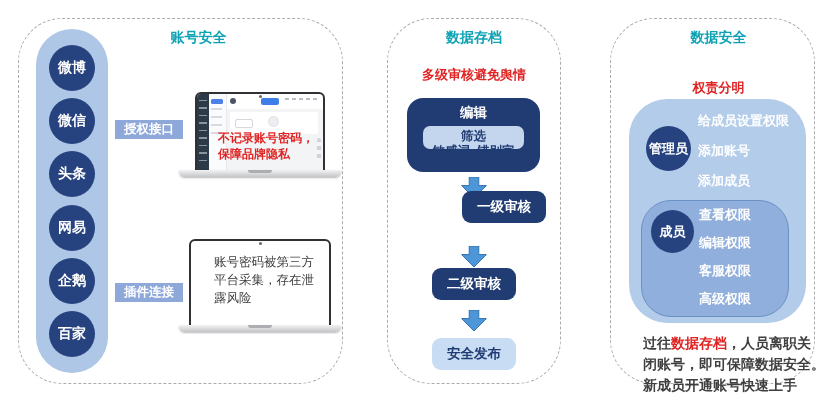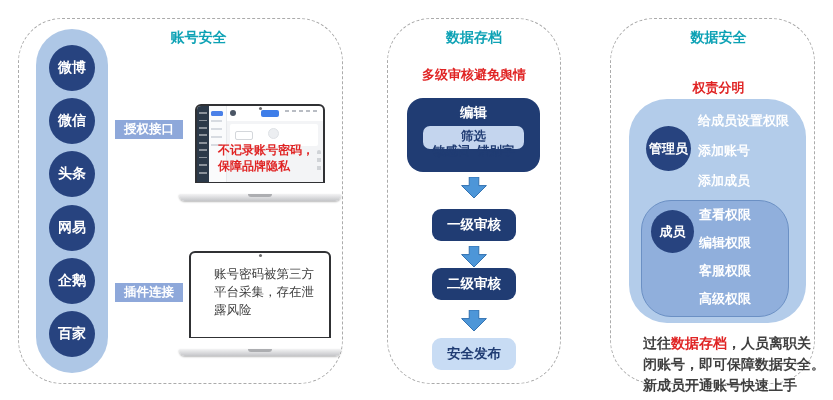--- a/index.html
+++ b/index.html
@@ -33,21 +33,21 @@
   .platform-badge{width:46px;height:46px;border-radius:50%;background:var(--navy);color:#fff;
     font-size:14px;font-weight:bold;display:flex;align-items:center;justify-content:center;}
   .connector{position:absolute;left:96px;width:68px;height:19px;background:var(--label-blue);color:#fff;
     font-size:12.5px;font-weight:bold;display:flex;align-items:center;justify-content:center;}
   .connector-top{top:101px;}
   .connector-bottom{top:264px;}
 
   .laptop{position:absolute;width:162px;}
   .laptop-top{left:160px;top:73px;}
   .laptop-bottom{left:160px;top:220px;}
-  .screen{position:relative;width:126px;margin:12px auto;background:#fff;border:2px solid #303134;
+  .screen{position:relative;width:126px;margin:0 auto;background:#fff;border:2px solid #303134;
     border-bottom-width:1px;border-radius:6px 6px 0 0;overflow:hidden;}
   .screen::before{content:"";position:absolute;left:50%;top:1px;width:3px;height:3px;margin-left:-1px;
     border-radius:50%;background:#6a6a6c;}
   .screen-dash{height:76px;}
   .screen-text{height:84px;padding-left:12px;}
   .base{position:relative;width:162px;height:7px;margin-top:-1px;
     background:linear-gradient(#f3f3f4,#c4c5c8);border-radius:2px 2px 9px 9px;
     box-shadow:0 1px 2px rgba(0,0,0,.28);}
   .base::after{content:"";position:absolute;left:50%;top:0;width:24px;height:3px;transform:translateX(-50%);
     background:#adaeb1;border-radius:0 0 5px 5px;}
@@ -79,21 +79,21 @@
     border-radius:16px;box-sizing:border-box;}
   .flow-edit-label{margin-top:6px;text-align:center;color:#fff;font-size:13.5px;font-weight:bold;}
   .flow-edit-inner{margin:4px 16px 0;height:23px;background:var(--light-box);border-radius:7px;
     color:var(--navy-deep);font-size:12.5px;font-weight:bold;text-align:center;padding-top:3px;box-sizing:border-box;line-height:15px;}
   .pre{white-space:pre;}
   .arrow-icon{position:absolute;left:50%;transform:translateX(-50%);width:26px;height:21px;color:var(--arrow-blue);}
   .arrow1{top:158px;} .arrow2{top:227px;} .arrow3{top:291px;}
   .flow-step{position:absolute;left:50%;transform:translateX(-50%);width:84px;height:32px;border-radius:9px;
     background:var(--navy-deep);color:#fff;font-size:13.5px;font-weight:bold;
     display:flex;align-items:center;justify-content:center;}
-  .step2{top:190px;} .step3{top:249px;}
+  .step2{top:172px;margin-left:30px;} .step3{top:249px;}
   .publish{top:319px;background:var(--publish-box);color:var(--navy-deep);}
 
   
   .outer-group{position:absolute;left:18px;top:80px;width:177px;height:224px;background:var(--right-outer);border-radius:38px;}
   .role-badge{position:absolute;border-radius:50%;background:var(--navy);color:#fff;font-weight:bold;
     display:flex;align-items:center;justify-content:center;}
   .admin-badge{left:17px;top:27px;width:45px;height:45px;font-size:13px;}
   .admin-perms{position:absolute;left:69px;top:0;display:flex;flex-direction:column;row-gap:14px;padding-top:14px;}
   .perm{color:#fff;font-size:13px;font-weight:bold;line-height:16px;white-space:nowrap;}
   .inner-group{position:absolute;left:12px;top:101px;width:148px;height:117px;background:var(--right-inner);

